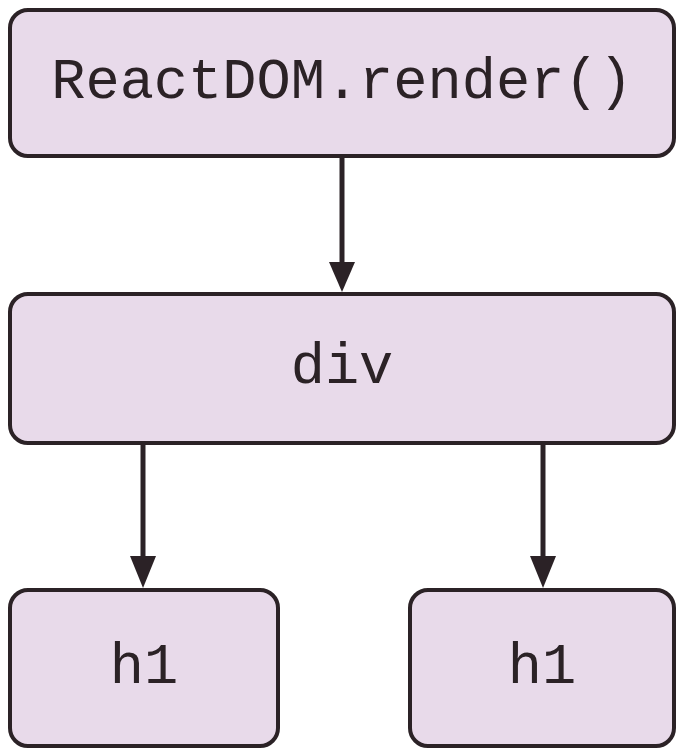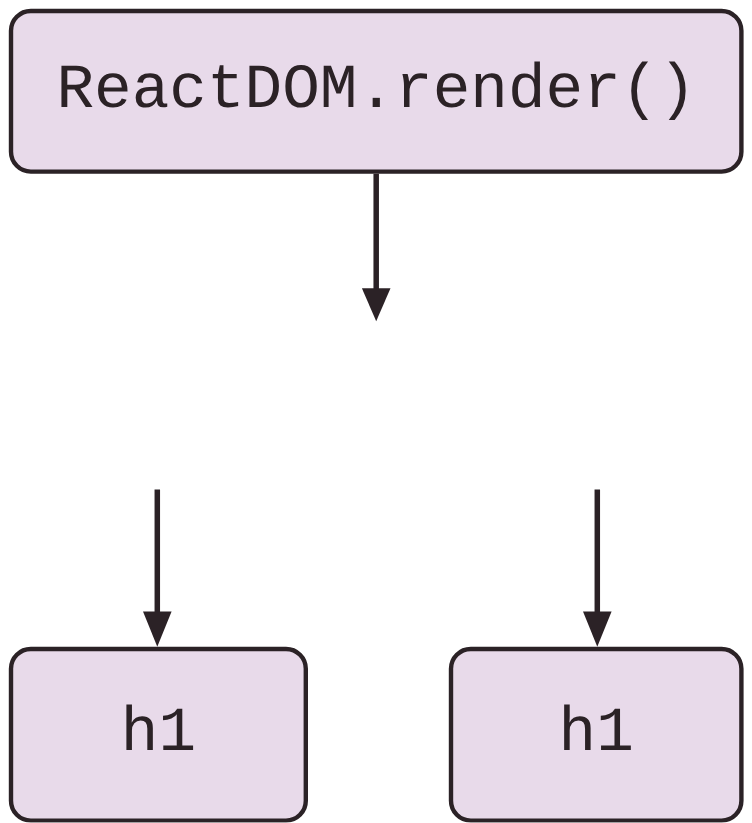--- a/index.html
+++ b/index.html
@@ -99,20 +99,23 @@
     <g>
       <line class="edge-line" x1="543" y1="445" x2="543" y2="562"></line>
       <polygon class="edge-head" points="530,556 556,556 543,588"></polygon>
     </g>
   </svg>
 
   <div class="node-box" id="node-root">
     <span class="node-label">ReactDOM.render()</span>
   </div>
 
+  <div class="node-box" id="node-div">
+    <span class="node-label">div</span>
+  </div>
 
   <div class="node-box" id="node-h1-left">
     <span class="node-label">h1</span>
   </div>
 
   <div class="node-box" id="node-h1-right">
     <span class="node-label">h1</span>
   </div>
 
 </div>

